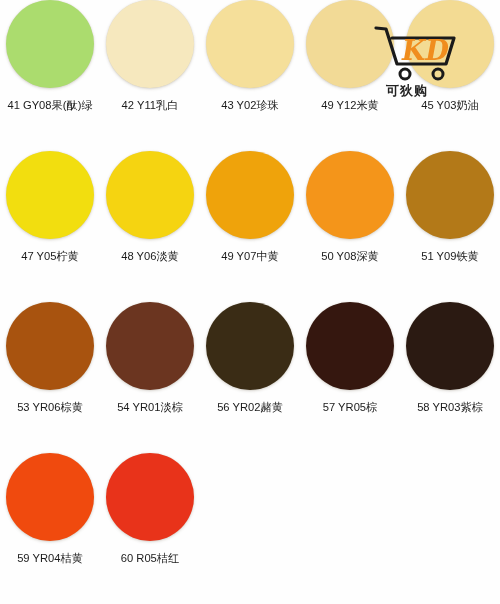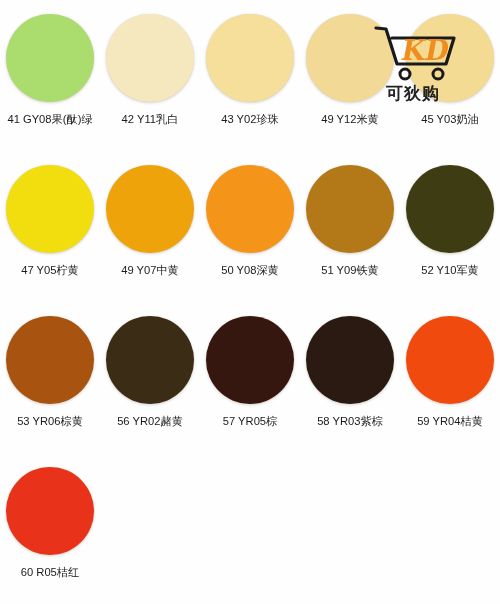--- a/index.html
+++ b/index.html
@@ -27,21 +27,20 @@
     grid-template-rows: repeat(4, 151px);
     width: 500px;
     height: 604px;
   }
   .swatch-cell {
     position: relative;
     display: flex;
     flex-direction: column;
     align-items: center;
     justify-content: flex-start;
-    padding-top: 14px;
     box-sizing: border-box;
   }
   .swatch-disc {
     width: 88px;
     height: 88px;
     border-radius: 50%;
     box-shadow: 0 1px 3px rgba(120,110,90,0.30), 0 0 1px rgba(150,140,120,0.25);
   }
   .swatch-label {
     margin-top: 11px;
@@ -66,21 +65,21 @@
     position: absolute;
     left: 0;
     top: 0;
     width: 96px;
     height: 62px;
   }
   #watermark .wm-text {
     position: absolute;
     left: 14px;
     top: 60px;
-    font-size: 17px;
+    font-size: 13px;
     font-weight: bold;
     color: #222;
     letter-spacing: 1px;
     font-family: Liberation Serif, serif;
   }
 </style>
 </head>
 <body>
 
 <div id="palette-sheet">
@@ -106,39 +105,43 @@
     <div class="swatch-cell">
       <div class="swatch-disc" style="background-color: rgb(243, 219, 147);"></div>
       <div class="swatch-label">45 Y03奶油</div>
     </div>
 
     <div class="swatch-cell">
       <div class="swatch-disc" style="background-color: rgb(242, 222, 15);"></div>
       <div class="swatch-label">47 Y05柠黄</div>
     </div>
     <div class="swatch-cell">
+      <div class="swatch-disc" style="background-color: rgb(245, 212, 17);"></div>
+      <div class="swatch-label">48 Y06淡黄</div>
+    </div>
+    <div class="swatch-cell">
       <div class="swatch-disc" style="background-color: rgb(239, 163, 11);"></div>
       <div class="swatch-label">49 Y07中黄</div>
     </div>
     <div class="swatch-cell">
       <div class="swatch-disc" style="background-color: rgb(244, 149, 26);"></div>
       <div class="swatch-label">50 Y08深黄</div>
     </div>
 
     <div class="swatch-cell">
       <div class="swatch-disc" style="background-color: rgb(179, 121, 24);"></div>
       <div class="swatch-label">51 Y09铁黄</div>
     </div>
     <div class="swatch-cell">
-      <div class="swatch-disc" style="background-color: rgb(62, 60, 18);"></div>
-      <div class="swatch-label">52 Y10军黄</div>
+      <div class="swatch-disc" style="background-color: rgb(168, 83, 15);"></div>
+      <div class="swatch-label">53 YR06棕黄</div>
     </div>
     <div class="swatch-cell">
-      <div class="swatch-disc" style="background-color: rgb(168, 83, 15);"></div>
-      <div class="swatch-label">53 YR06棕黄</div>
+      <div class="swatch-disc" style="background-color: rgb(107, 53, 32);"></div>
+      <div class="swatch-label">54 YR01淡棕</div>
     </div>
 
     <div class="swatch-cell">
       <div class="swatch-disc" style="background-color: rgb(58, 44, 21);"></div>
       <div class="swatch-label">56 YR02赭黄</div>
     </div>
     <div class="swatch-cell">
       <div class="swatch-disc" style="background-color: rgb(53, 23, 15);"></div>
       <div class="swatch-label">57 YR05棕</div>
     </div>

